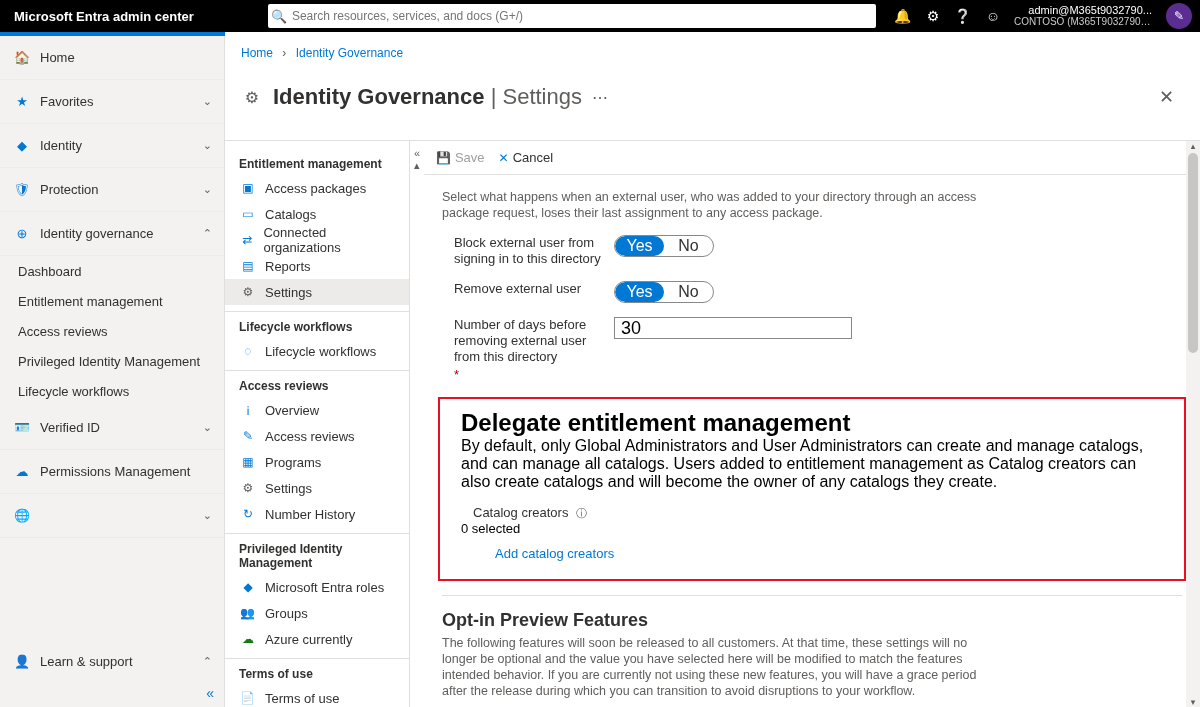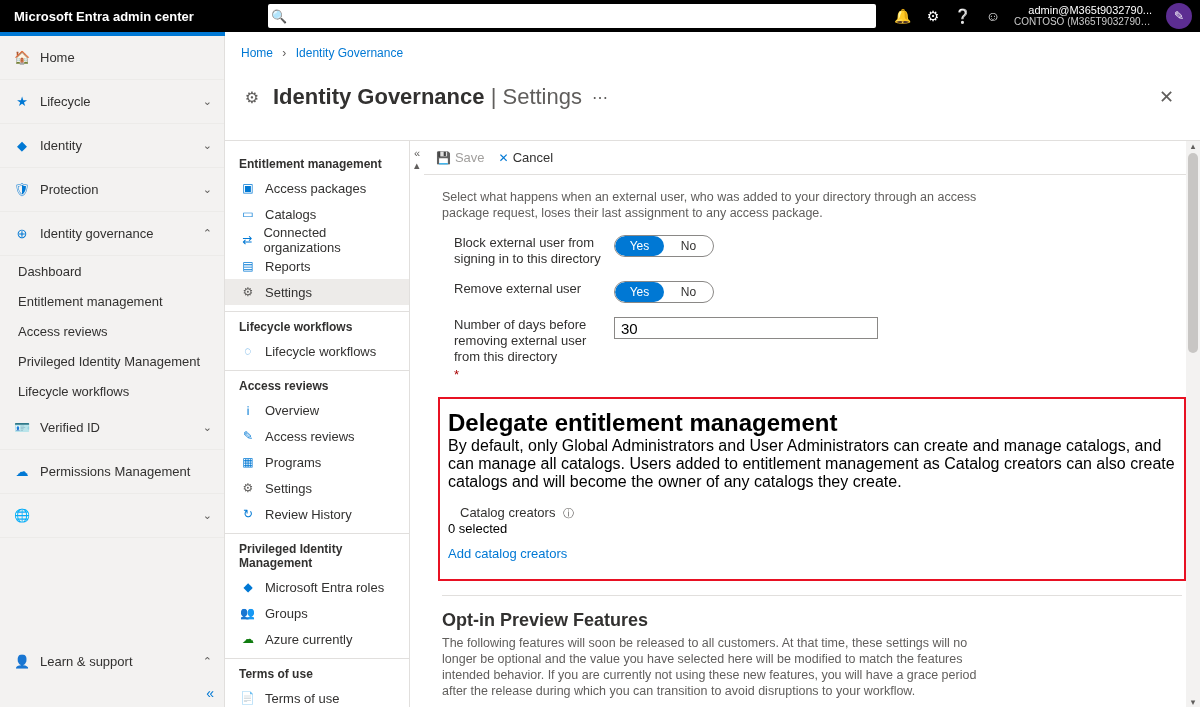--- a/index.html
+++ b/index.html
@@ -63,52 +63,53 @@
 
 .section { padding: 14px 18px 8px; }
 .section h2 { font-size: 18px; font-weight: 600; color: #323130; margin-bottom: 4px; }
 .section p.desc { font-size: 12.5px; color: #605e5c; line-height: 16px; max-width: 560px; }
 
 .row { display: flex; align-items: flex-start; margin-top: 14px; font-size: 13px; }
 .row .rlabel { width: 160px; color: #323130; line-height: 16px; margin-left: 12px; }
 .row .rlabel .info { font-size: 11px; color: #605e5c; margin-left: 4px; }
 .row .rcontrol { }
 
-.toggle { width: 100px; height: 22px; border: 1px solid #8a8886; border-radius: 11px; display: flex; overflow: hidden; font-size: 12px; }
+.toggle { width: 100px; height: 22px; border: 1px solid #8a8886; border-radius: 11px; display: flex; overflow: hidden; font-size: 16px; }
 .toggle .opt { flex: 1; display: flex; align-items: center; justify-content: center; cursor: pointer; color: #323130; }
 .toggle .opt.sel { background: #0078d4; color: #fff; border-radius: 11px; }
 
-.txtinput { width: 264px; height: 22px; border: 1px solid #8a8886; padding: 0 6px; font-size: 15px; }
+.txtinput { width: 238px; height: 22px; border: 1px solid #8a8886; padding: 0 6px; font-size: 18px; }
 .req { color: #a80000; display:block; margin-top:2px; }
 
-.highlight { border: 2px solid #e81123; margin: 6px 14px; padding: 10px 4px 18px; }
+.highlight { border: 2px solid #e81123; margin: 6px 14px; padding: 10px 17px 18px; }
 .highlight h2 { padding-left: 4px; }
 .highlight p.desc { padding-left: 4px; }
 .highlight .row { padding-left: 4px; flex-direction: column; }
-.link { color: #0078d4; cursor: pointer; font-size: 13px; }
+.link { color: #0078d4; cursor: pointer; font-size: 13px; margin-left: 34px; }
 
 hr.sep { border: none; border-top: 1px solid #e1dfdd; margin: 14px 18px 0; }
 
 .thead { display: flex; font-weight: 600; font-size: 13px; padding: 10px 18px; }
 .thead .c1 { width: 360px; }
 .thead .c2 { }
 
 .scrollbar-main { position: absolute; top: 0; right: 0; width: 14px; bottom: 0; background: #f3f2f1; }
 .scrollbar-main .thumb { position: absolute; top: 12px; left: 2px; right: 2px; height: 200px; background: #c8c6c4; border-radius: 5px; }
 .scrollbar-main .arr { position: absolute; left: 0; right: 0; text-align: center; font-size: 9px; color: #605e5c; }
 .scrollbar-main .arr.top { top: 0; }
 .scrollbar-main .arr.bot { bottom: 0; }
 </style>
 </head>
 <body>
 
 <div class="topbar">
   <div class="brand">Microsoft Entra admin center</div>
   <div class="search-wrap">
     <div class="sicon">🔍</div>
+    <input type="text" placeholder="Search resources, services, and docs (G+/)" style="">
   </div>
   <div class="top-icons">
     <div class="ticon">🔔</div>
     <div class="ticon">⚙</div>
     <div class="ticon">❔</div>
     <div class="ticon">☺</div>
     <div class="account">
       <div class="l1">admin@M365t9032790...</div>
       <div class="l2">CONTOSO (M365T90327901.ON...</div>
     </div>
@@ -119,21 +120,21 @@
 
 <div class="shell">
 
   <div class="leftnav">
     <div class="item">
         <span class="nicon">🏠</span>
         <span>Home</span>
       </div>
     <div class="item">
         <span class="nicon">★</span>
-        <span>Lifecycle</span>
+        <span>Favorites</span>
         <span class="chev">⌄</span>
       </div>
     <div class="item">
         <span class="nicon">◆</span>
         <span>Identity</span>
         <span class="chev">⌄</span>
       </div>
     <div class="item">
         <span class="nicon">🛡</span>
         <span>Protection</span>
@@ -236,21 +237,21 @@
         <div class="iitem">
             <span class="iicon">▦</span>
             <span>Programs</span>
           </div>
         <div class="iitem">
             <span class="iicon" style="color:#605e5c">⚙</span>
             <span>Settings</span>
           </div>
         <div class="iitem">
             <span class="iicon">↻</span>
-            <span>Review History</span>
+            <span>Number History</span>
           </div>
 
         <div class="group grouptop">Privileged Identity Management</div>
         <div class="iitem">
             <span class="iicon">◆</span>
             <span>Microsoft Entra roles</span>
           </div>
         <div class="iitem">
             <span class="iicon">👥</span>
             <span>Groups</span>

